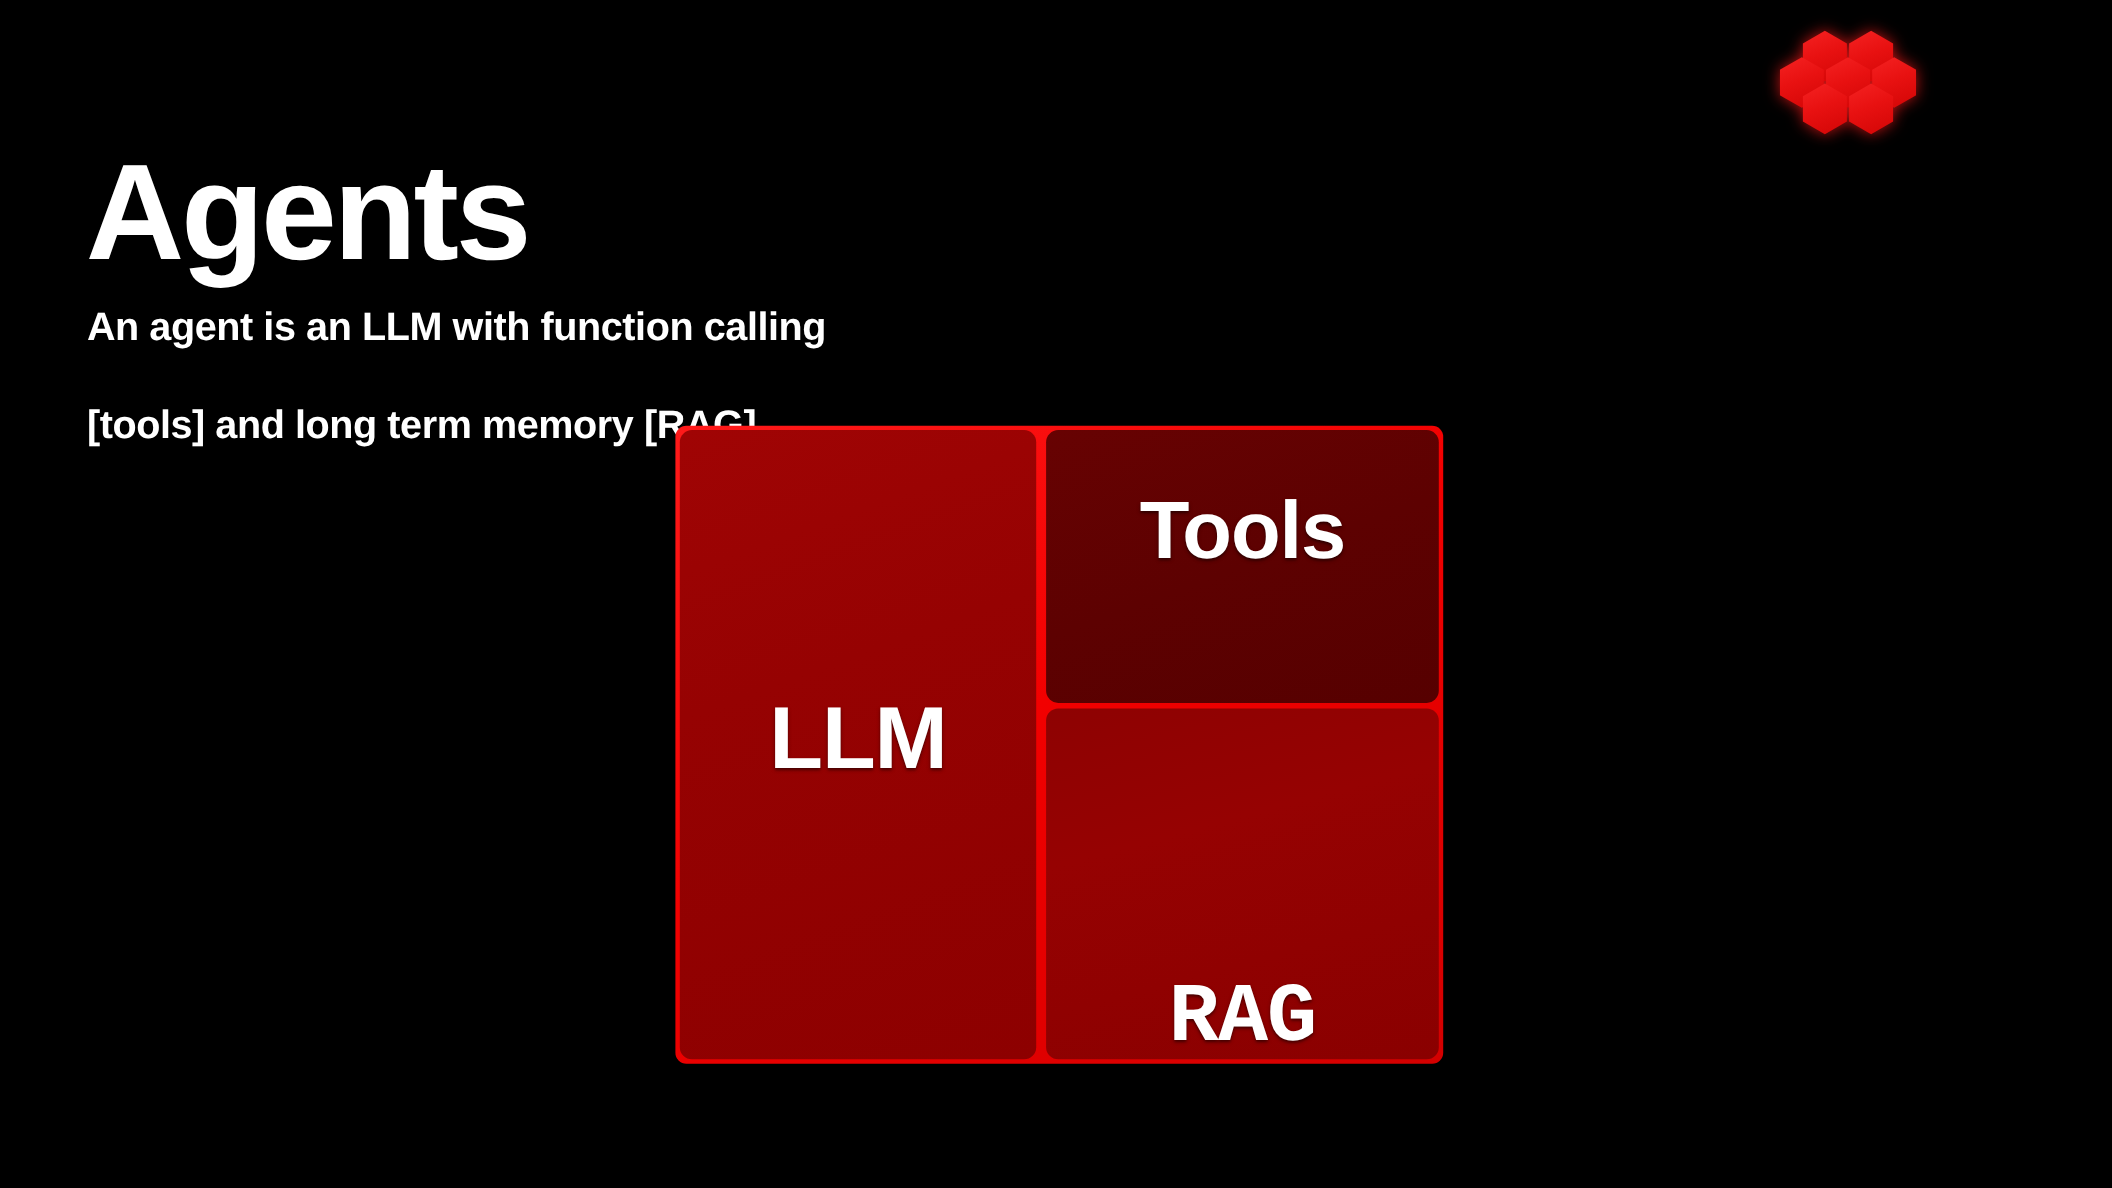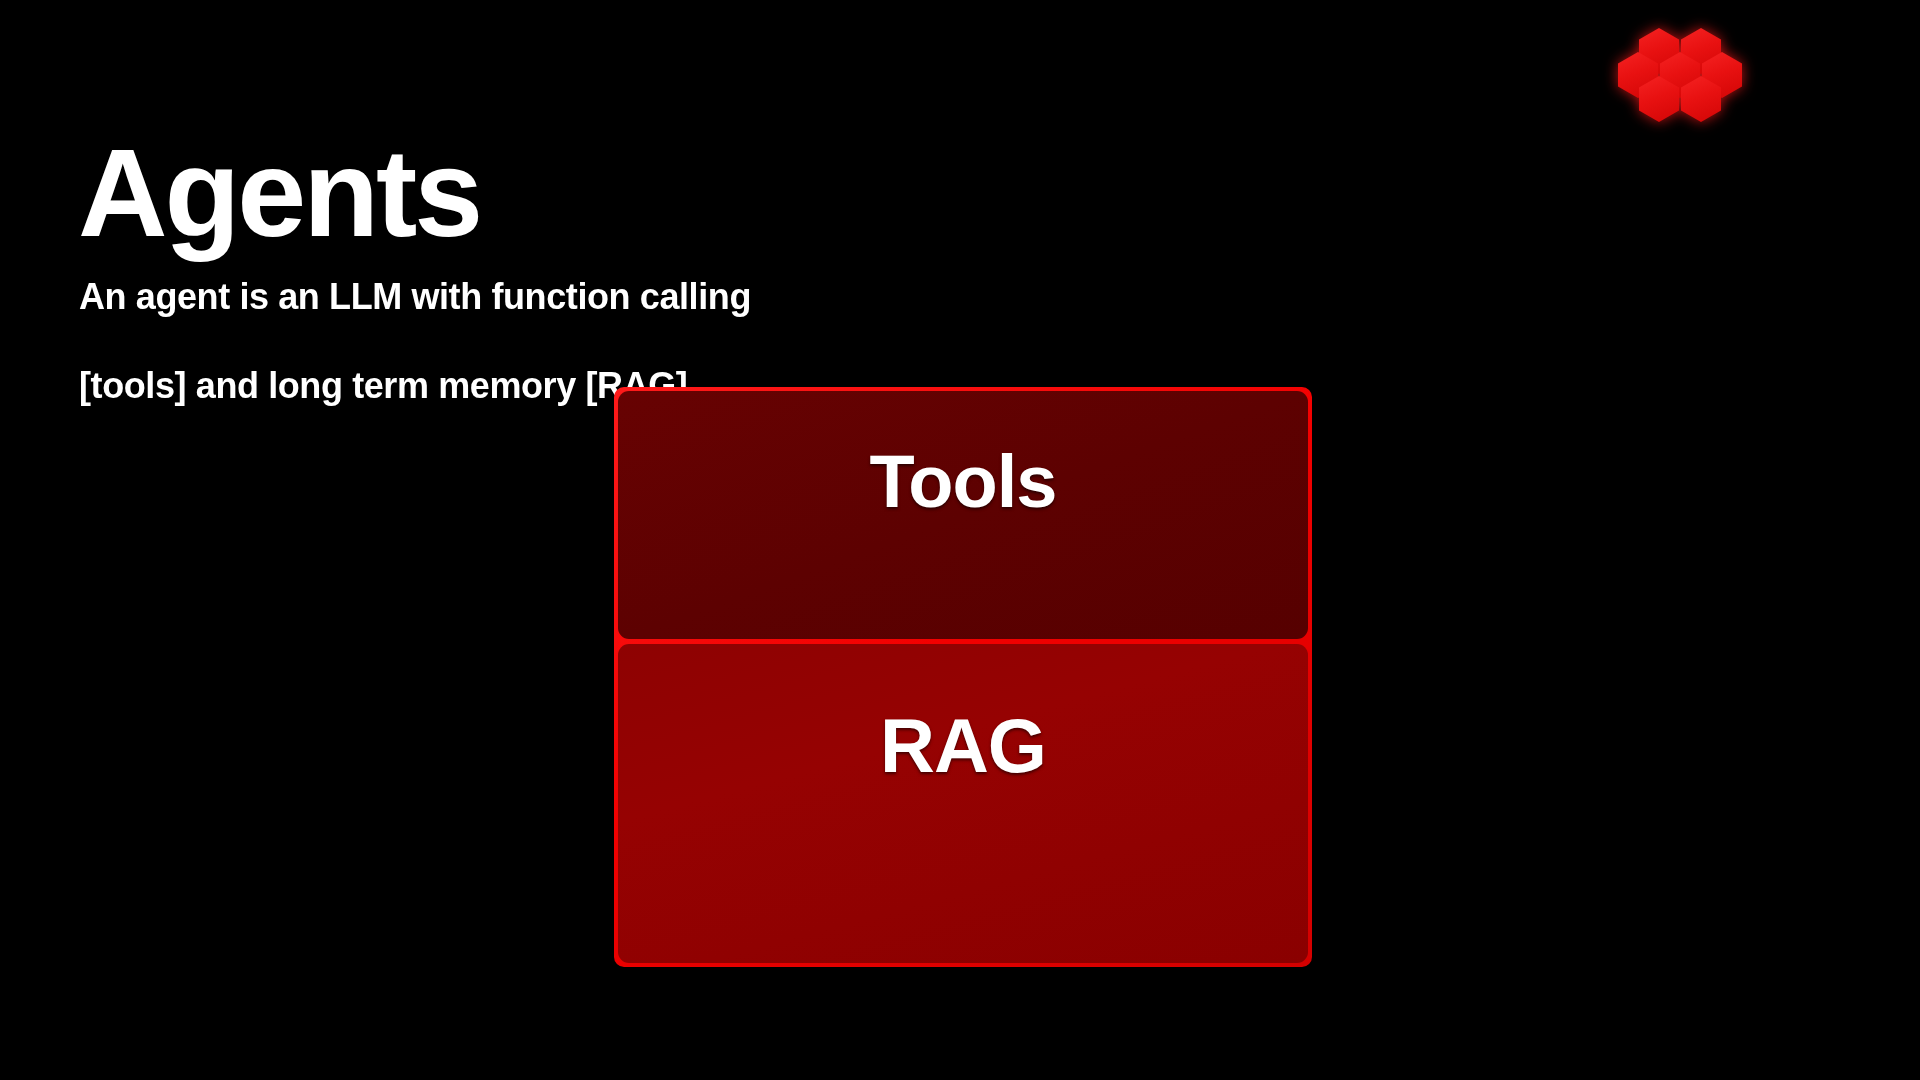--- a/index.html
+++ b/index.html
@@ -119,23 +119,24 @@
     align-items: flex-start;
     padding-top: 54px;
     box-sizing: border-box;
   }
   .panel-tools .panel-label {
     font-size: 74px;
   }
   .panel-rag {
     flex: 1 1 auto;
     background: linear-gradient(165deg, #8e0202 0%, #960202 35%, #8a0000 100%);
-    align-items: flex-start;
-    padding-top: 64px;
+    align-items: flex-end;
+    padding-top: 92px;
     box-sizing: border-box;
+    font-family: Liberation Mono, monospace;
   }
   .panel-rag .panel-label {
     font-size: 76px;
   }
 </style>
 </head>
 <body>
 
 <div class="slide">
 
@@ -168,20 +169,25 @@
         <polygon points="104,30 124,41.5 124,64.5 104,76 84,64.5 84,41.5"></polygon>
 
         <polygon points="41,54 61,65.5 61,88.5 41,100 21,88.5 21,65.5"></polygon>
 
         <polygon points="83,54 103,65.5 103,88.5 83,100 63,88.5 63,65.5"></polygon>
       </g>
     </svg>
   </div>
 
   <div class="diagram">
+    <div class="col-left">
+      <div class="panel panel-llm">
+        <span class="panel-label">LLM</span>
+      </div>
+    </div>
     <div class="col-right">
       <div class="panel panel-tools">
         <span class="panel-label">Tools</span>
       </div>
       <div class="panel panel-rag">
         <span class="panel-label">RAG</span>
       </div>
     </div>
   </div>
 

